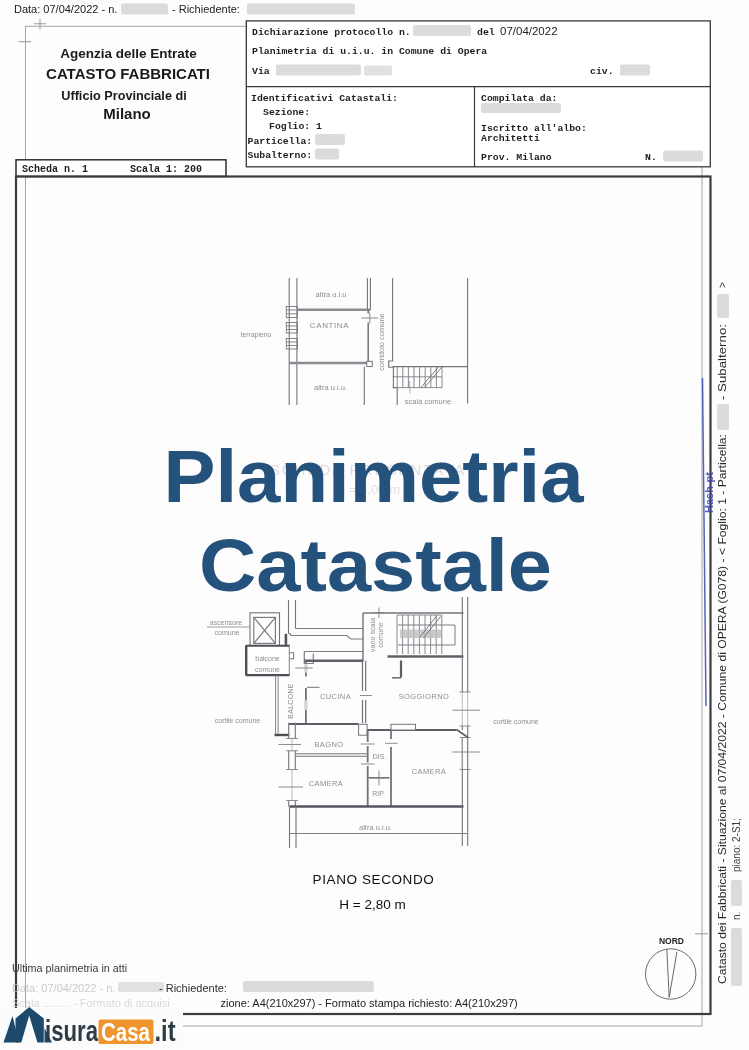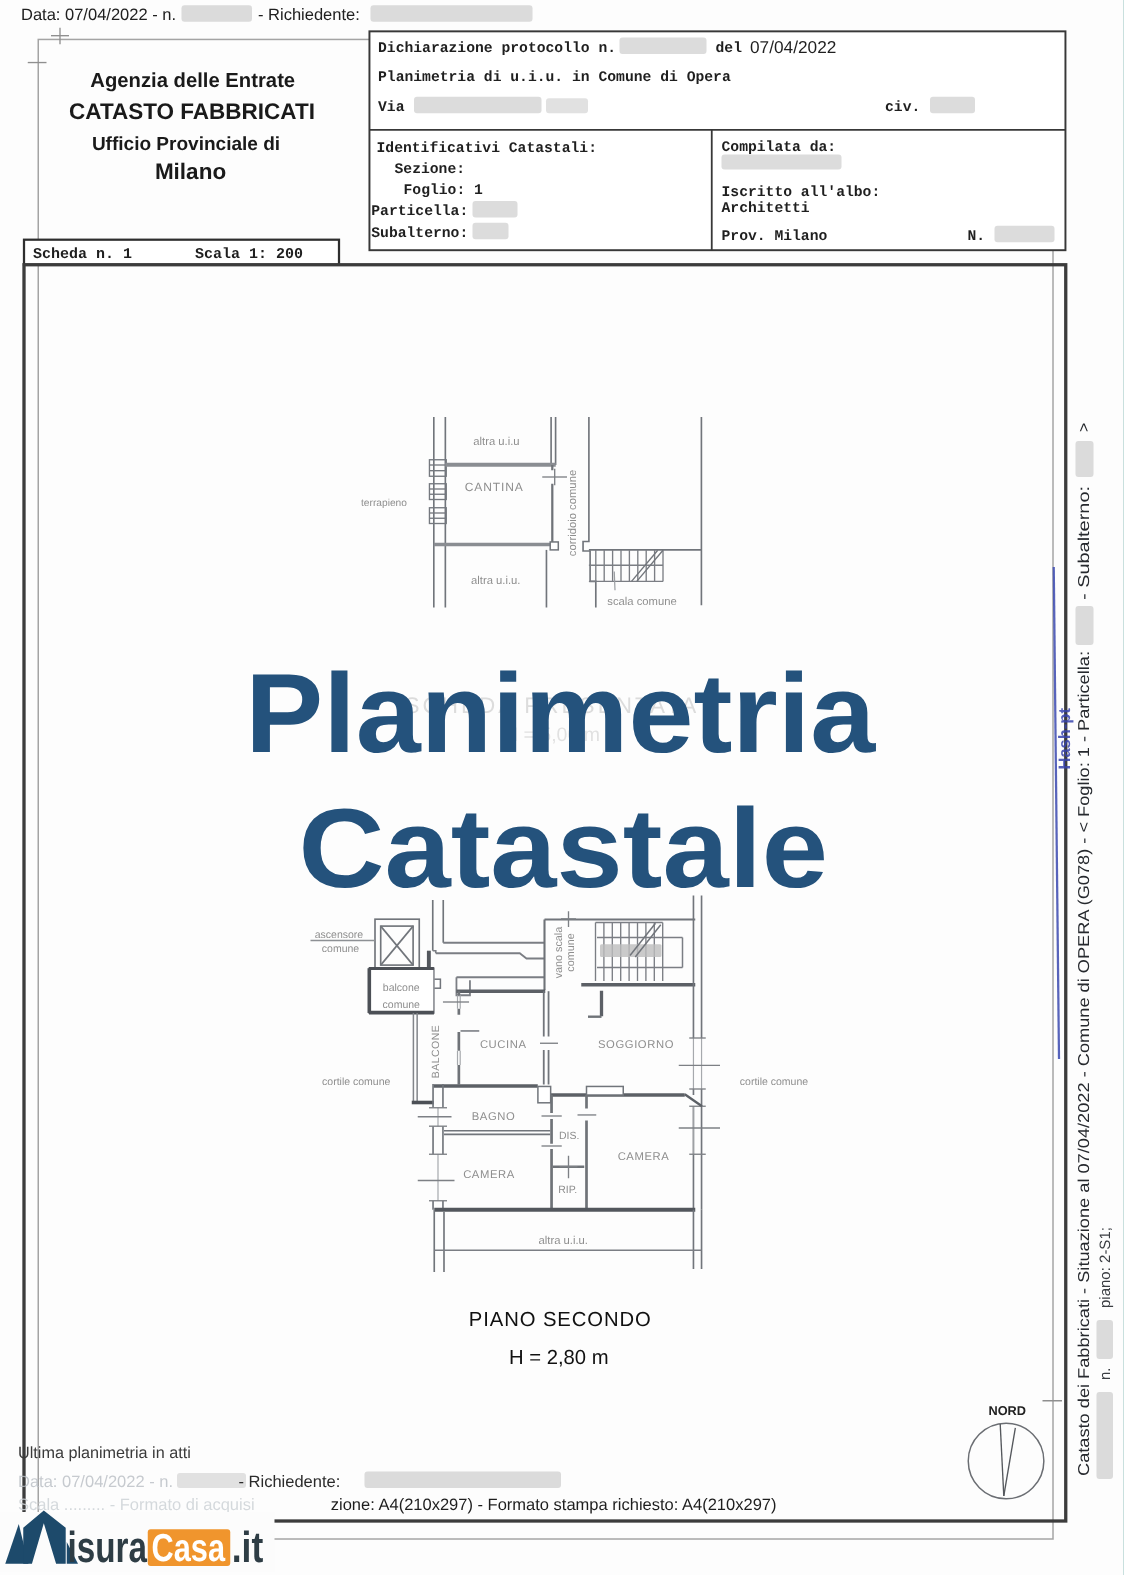--- a/index.html
+++ b/index.html
@@ -1,16 +1,16 @@
 <!DOCTYPE html>
 <html><head>
 <meta charset="utf-8">
 <style>
 html,body{margin:0;padding:0;background:#fff}
-#page{position:relative;width:749px;height:1050px;background:#0f766e;font-family:"Liberation Sans",sans-serif;overflow:hidden}
+#page{position:relative;width:749px;height:1050px;background:#a16207;font-family:"Liberation Sans",sans-serif;overflow:hidden}
 text{font-family:"Liberation Sans",sans-serif}
 .mono{font-family:"Liberation Mono",monospace;font-weight:bold;fill:#1f1f1f}
 .lbl{fill:#8e8e8e}
 .blur{fill:#c7c7c7;opacity:.62}
 .blur2{fill:#d4d4d4;opacity:.7}
 </style>
 </head>
 <body>
 <div id="page">
 <svg width="749" height="1050" viewBox="0 0 749 1050">

